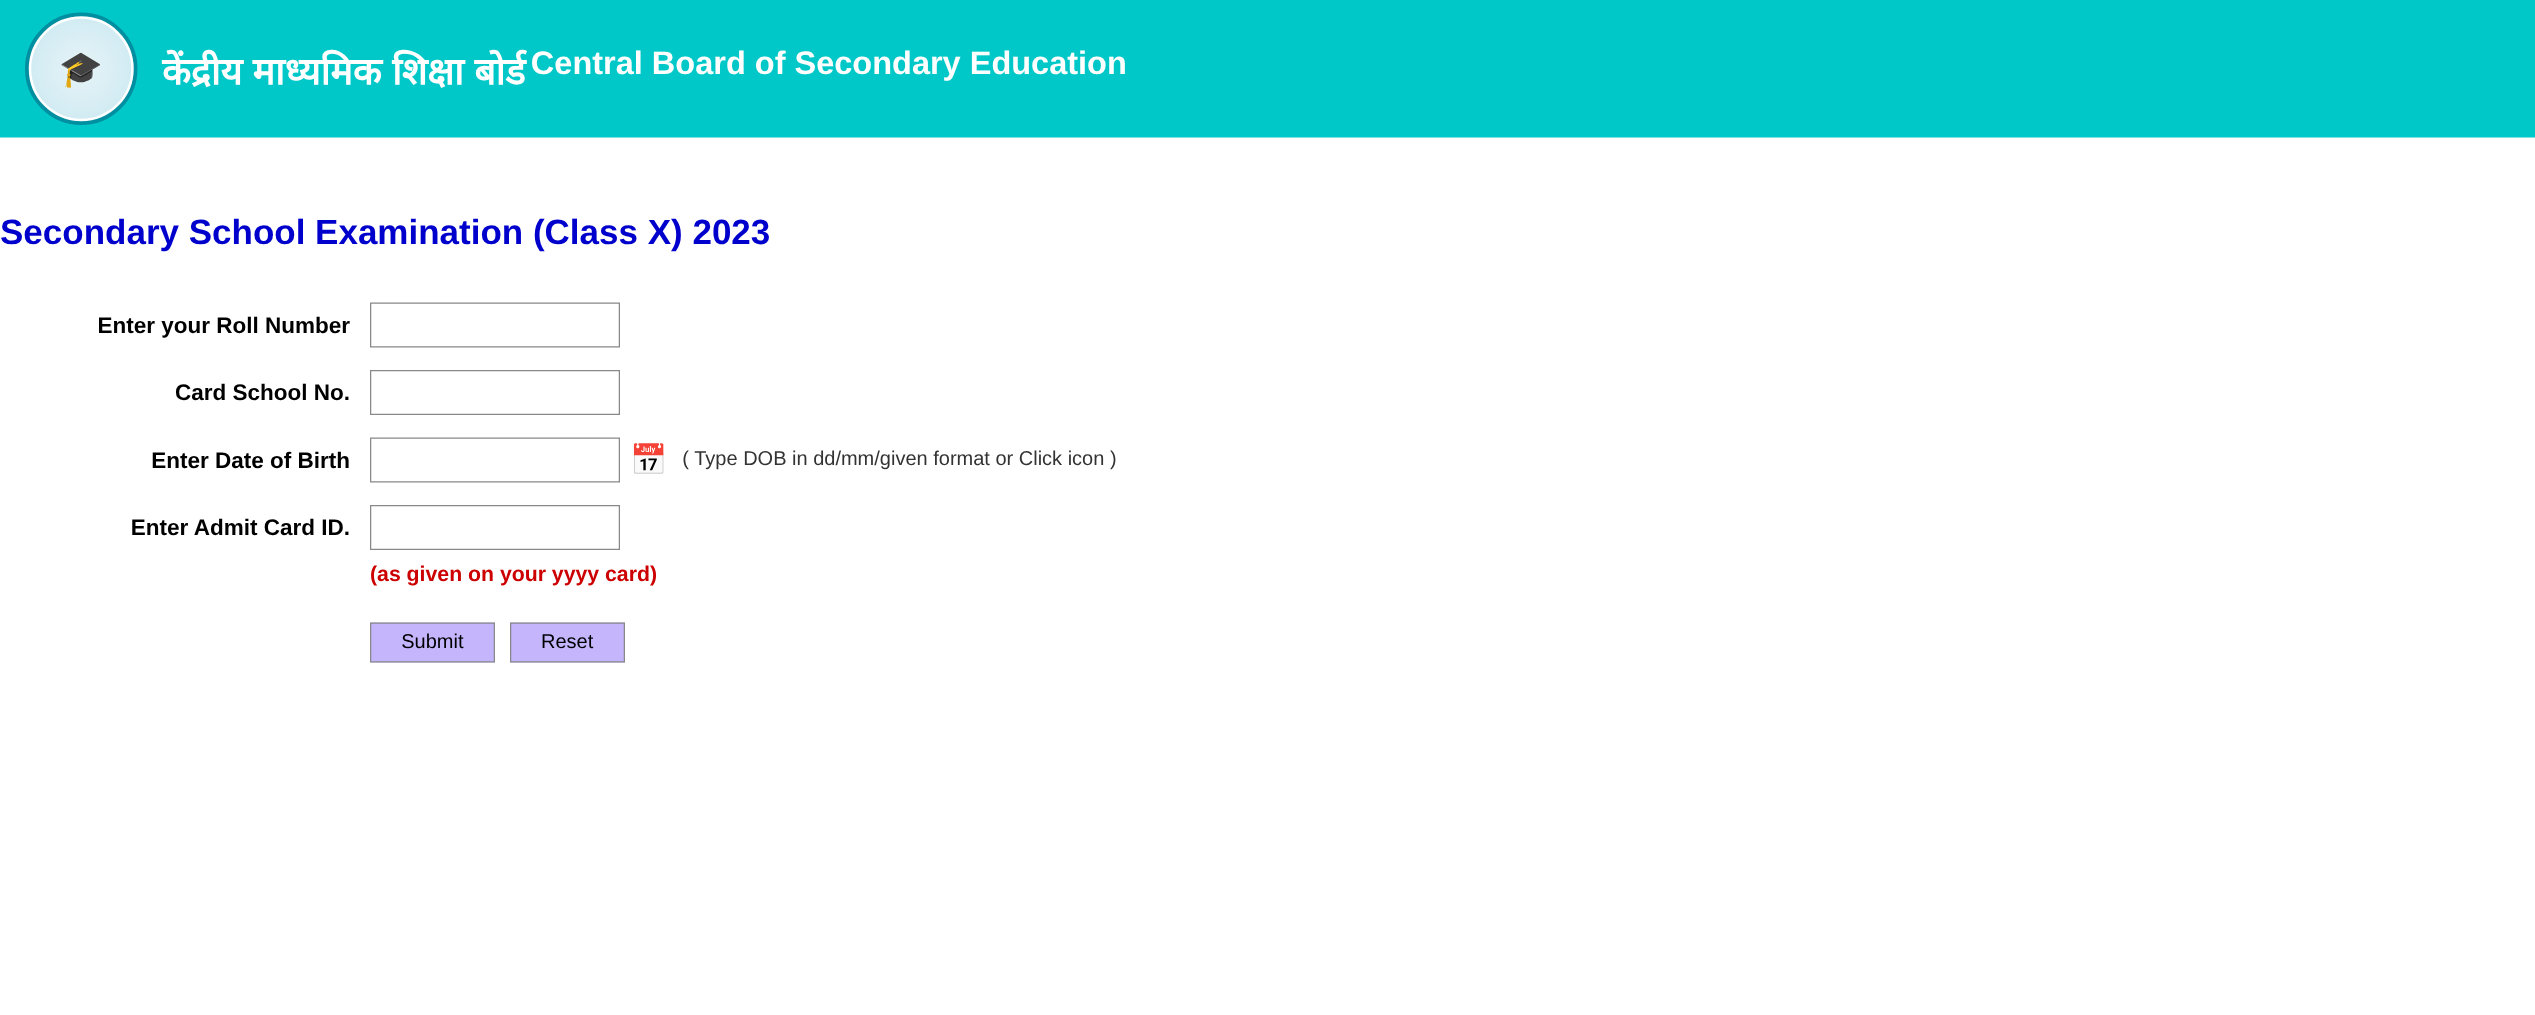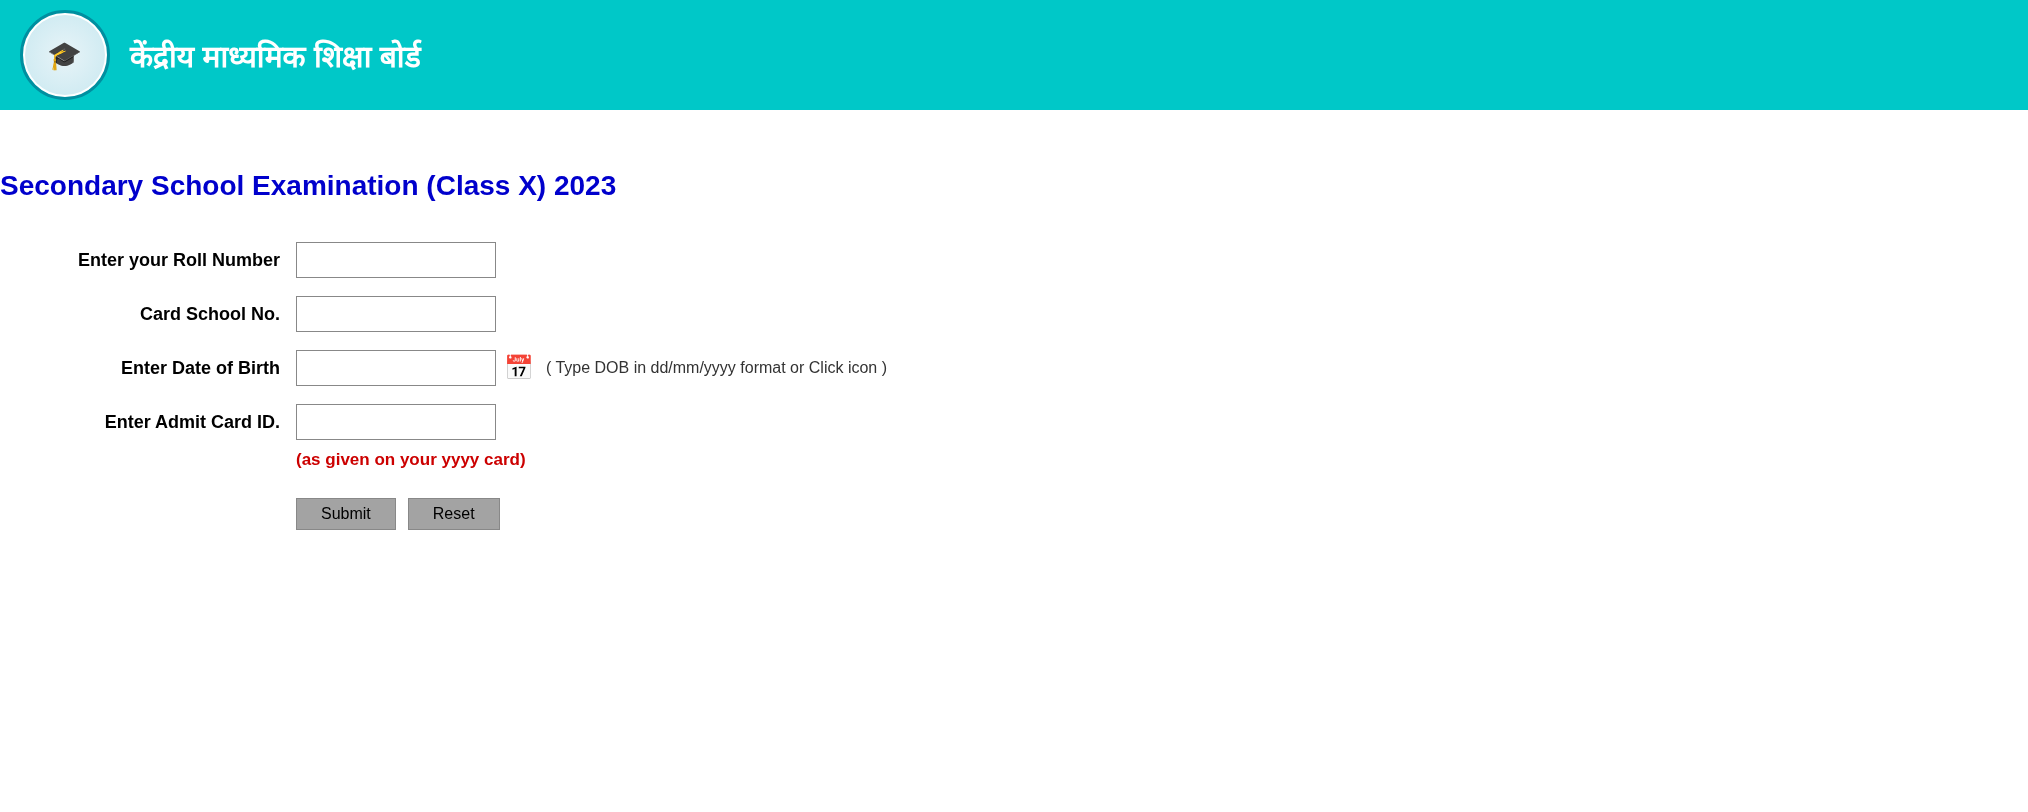--- a/index.html
+++ b/index.html
@@ -149,36 +149,37 @@
       display: flex;
       gap: 12px;
       margin-left: 296px;
       margin-top: 10px;
     }
 
     .btn {
       padding: 6px 24px;
       font-size: 16px;
       border: 1px solid #888888;
-      background-color: #a3a3a3;
+      background-color: #c4b5fd;
       cursor: pointer;
       font-weight: normal;
     }
   </style>
 </head>
 <body>
 
 <header class="header">
   <div class="logo-container">
     <div class="logo-inner">
       <span class="logo-emblem">🎓</span>
     </div>
   </div>
   <div class="header-text">
     <span class="header-hindi">केंद्रीय माध्यमिक शिक्षा बोर्ड</span>
+    <span class="header-english">Central Board of Secondary Education</span>
   </div>
 </header>
 
 <main class="main-content">
   <h2 class="page-title">Secondary School Examination (Class X) 2023</h2>
 
   <div class="form-container">
 
     <div class="form-row">
       <label class="form-label">Enter your Roll Number</label>
@@ -188,21 +189,21 @@
     <div class="form-row">
       <label class="form-label">Card School No.</label>
       <input class="form-input" type="text" style="">
     </div>
 
     <div class="form-row">
       <label class="form-label">Enter Date of Birth</label>
       <div class="dob-row">
         <input class="form-input" type="text" style="">
         <span class="calendar-icon">📅</span>
-        <span class="dob-hint">( Type DOB in dd/mm/yyyy format or Click icon )</span>
+        <span class="dob-hint">( Type DOB in dd/mm/given format or Click icon )</span>
       </div>
     </div>
 
     <div class="form-row">
       <label class="form-label">Enter Admit Card ID.</label>
       <input class="form-input" type="text" style="">
     </div>
 
     <div class="admit-card-note">(as given on your yyyy card)</div>
 

